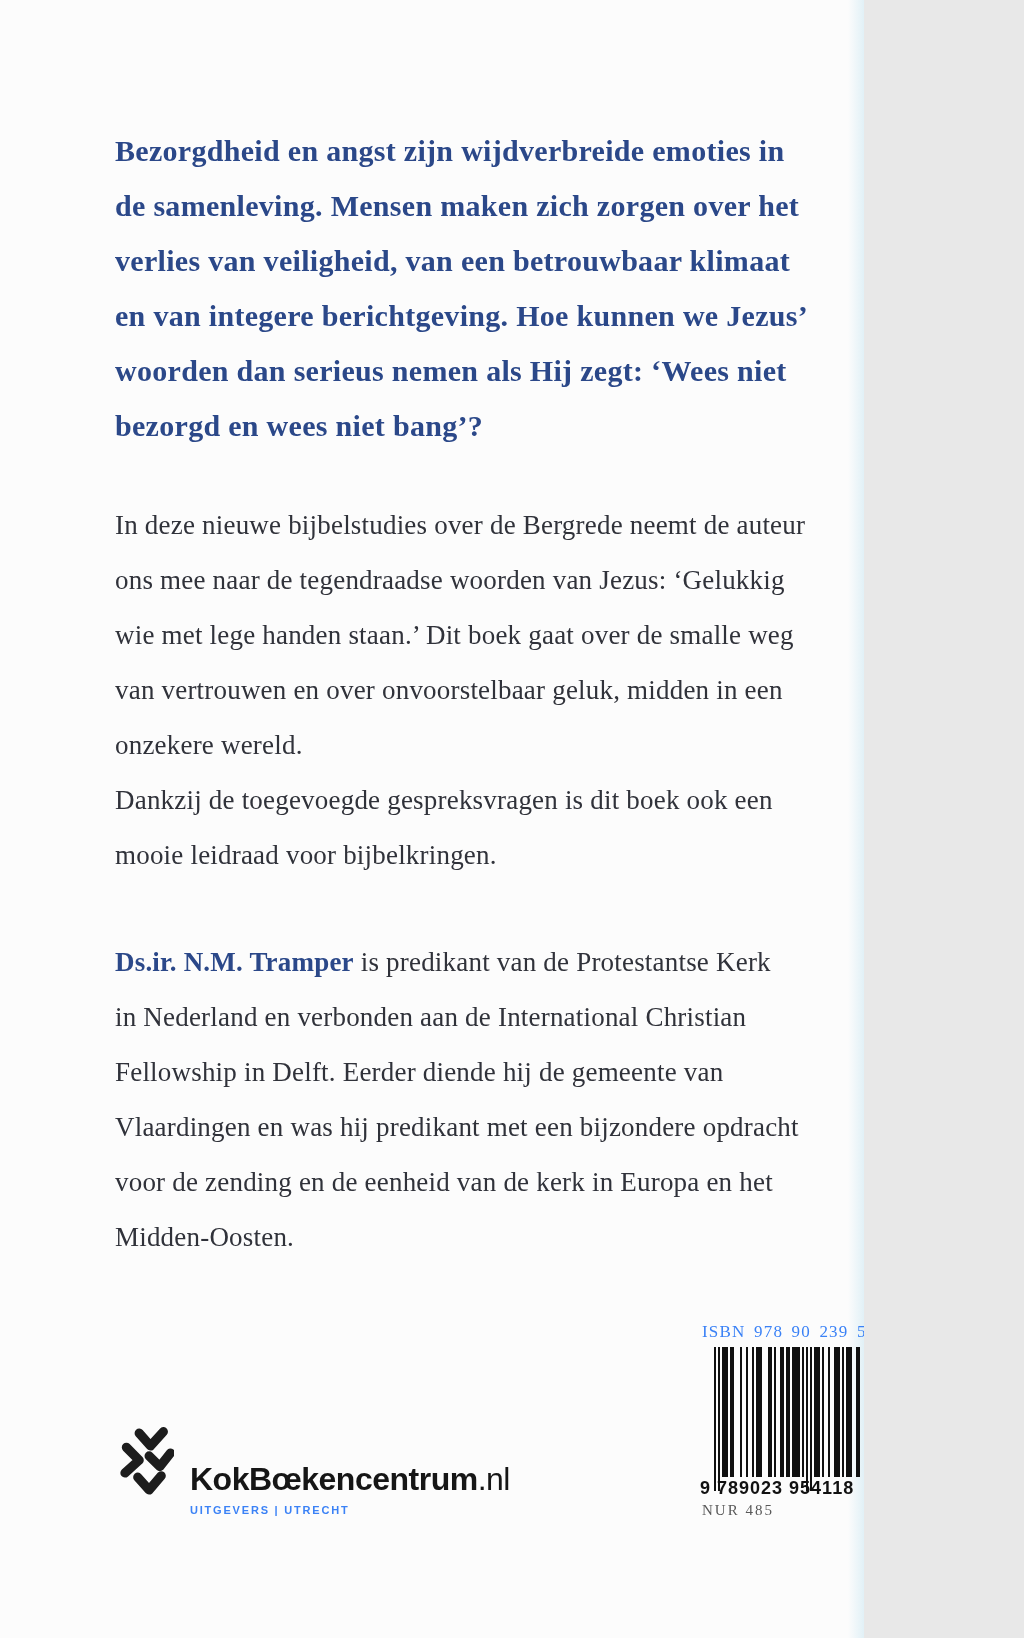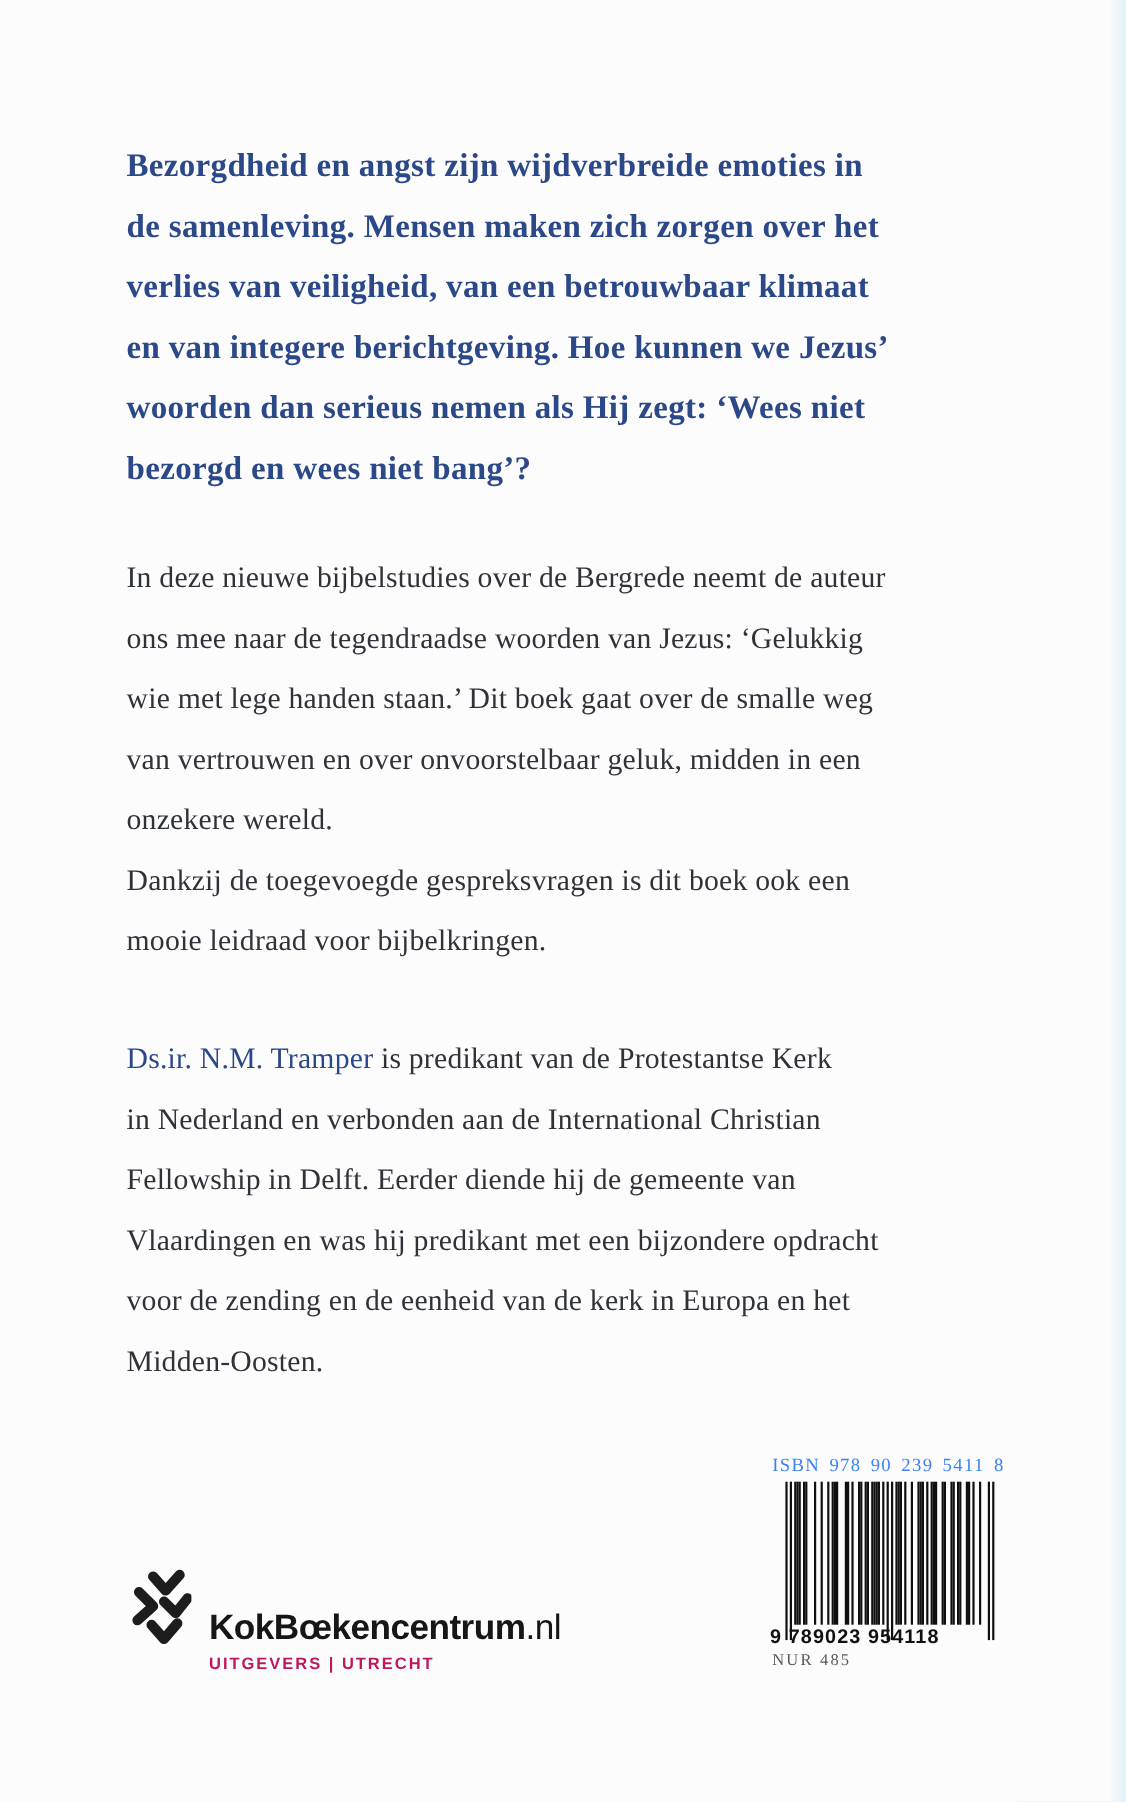--- a/index.html
+++ b/index.html
@@ -6,21 +6,21 @@
     --accent:#2b4889;
     --ink:#30323a;
     --logo-black:#1d1d1d;
     --bar-black:#101010;
     --paper:#fcfcfc;
   }
   *{margin:0;padding:0;box-sizing:border-box;}
   html,body{background:#e8e8e8;}
   .page{
     position:relative;
-    width:1024px;height:1638px;
+    width:864px;height:1638px;
     background:var(--paper);
     overflow:hidden;
     font-family:"Liberation Serif","DejaVu Serif",serif;
   }
   .edge-tint{
     position:absolute;right:0;top:0;width:16px;height:100%;
     background:linear-gradient(to right, rgba(203,231,242,0), rgba(203,231,242,0.55));
     pointer-events:none;
   }
   .text-col{
@@ -40,36 +40,36 @@
     color:var(--ink);
     white-space:pre;
   }
   .bio{
     margin-top:52px;
     font-size:27px;line-height:55px;
     letter-spacing:0.2px;
     color:var(--ink);
     white-space:pre;
   }
-  .bio-name{color:var(--accent);font-weight:400;text-align:right;}
+  .bio-name{color:var(--accent);font-weight:700;text-align:right;}
   
   .publisher{
     position:absolute;left:120px;top:1424px;
     display:flex;align-items:flex-start;
   }
   .mark{width:54px;height:78px;flex:0 0 auto;}
   .pub-text{margin-left:16px;padding-top:16px;font-family:"Liberation Sans","DejaVu Sans",sans-serif;}
   .pub-name{
     font-size:32px;font-weight:700;color:#161616;
     letter-spacing:-0.5px;line-height:1.05;white-space:nowrap;margin-top:23px;
   }
   .pn-suffix{font-weight:400;}
   .pub-tagline{
     margin-top:7px;
-    font-size:15px;font-weight:700;color:#be185d;
+    font-size:11px;font-weight:700;color:#3b82f6;
     letter-spacing:1.8px;white-space:nowrap;
   }
   
   .barcode-block{position:absolute;left:694px;top:1322px;width:230px;}
   .isbn-label{
     font-size:17px;color:#3b82f6;
     letter-spacing:1.2px;word-spacing:3px;
     margin-left:8px;white-space:nowrap;font-family:Liberation Serif, serif;
   }
   .barcode-bars{

